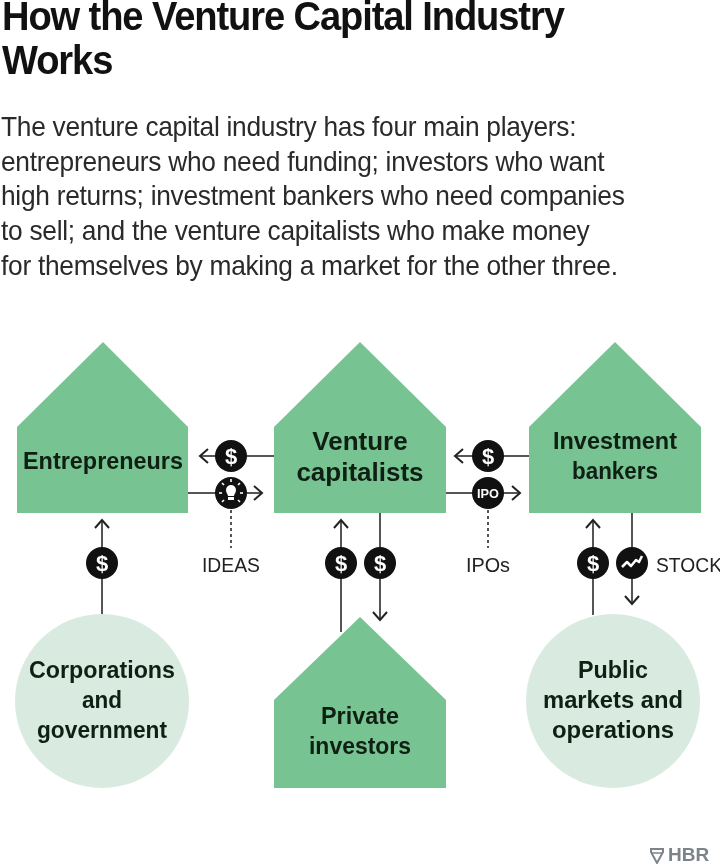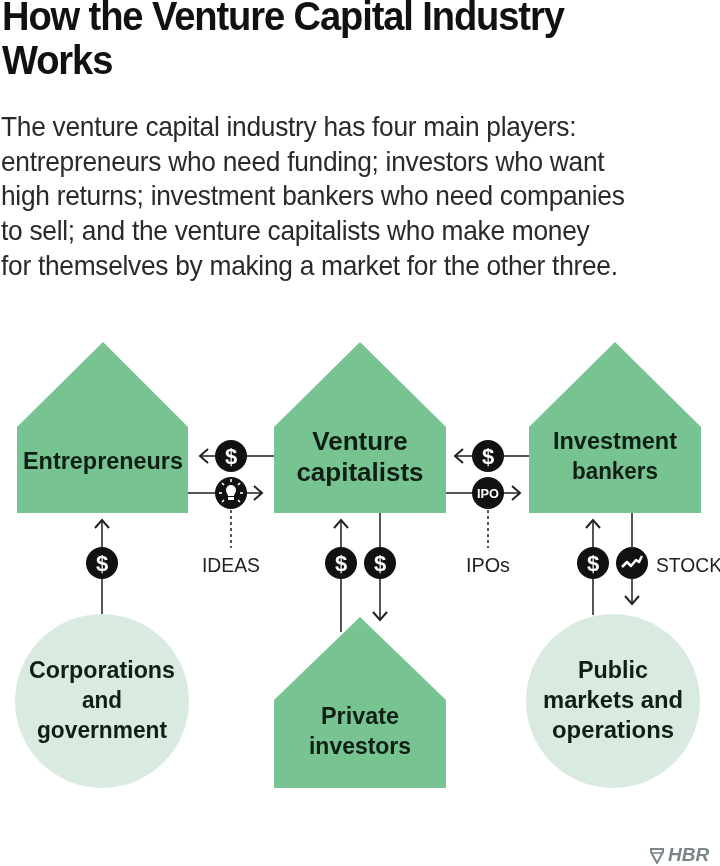--- a/index.html
+++ b/index.html
@@ -166,13 +166,13 @@
     <circle r="16" fill="#111"></circle>
     <polyline points="-10,4 -5,-1 -1,3 4,-3 7,-1 10,-7" fill="none" stroke="#fff" stroke-width="2.5" stroke-linejoin="round"></polyline>
   </g>
   <text class="small" x="656" y="572" text-anchor="start" textLength="66" lengthAdjust="spacingAndGlyphs">STOCK</text>
 </svg>
 
 <svg class="hbr-icon" width="14" height="16" viewBox="0 0 14 16">
   <path d="M1,1 L13,1 L13,4 L7,15 L1,4 Z" fill="none" stroke="#7b8589" stroke-width="2"></path>
   <line x1="1" y1="5" x2="13" y2="5" stroke="#7b8589" stroke-width="1.5"></line>
 </svg>
-<div class="hbr" style="left:668px;font-style:italic;">HBR</div>
+<div class="hbr" style="left:668px;">HBR</div>
 
 </body></html>

